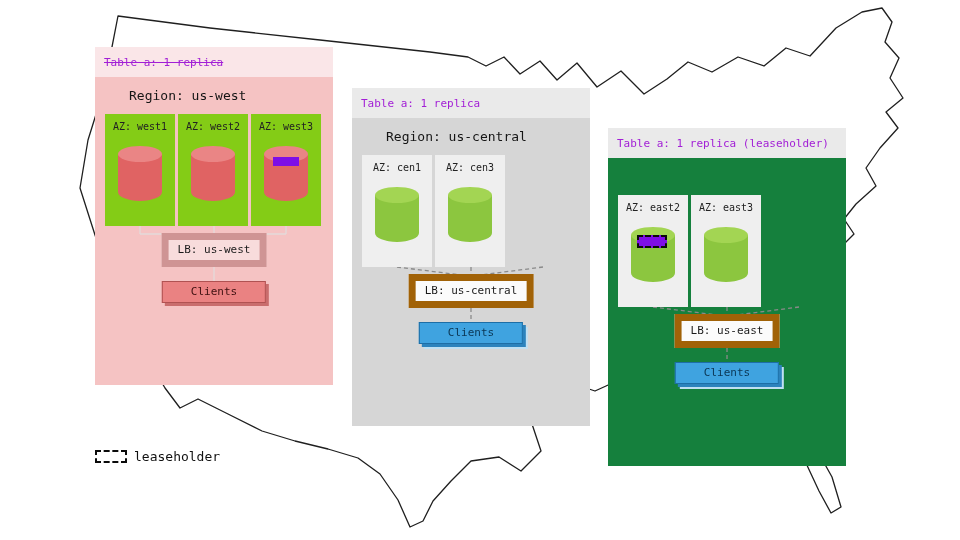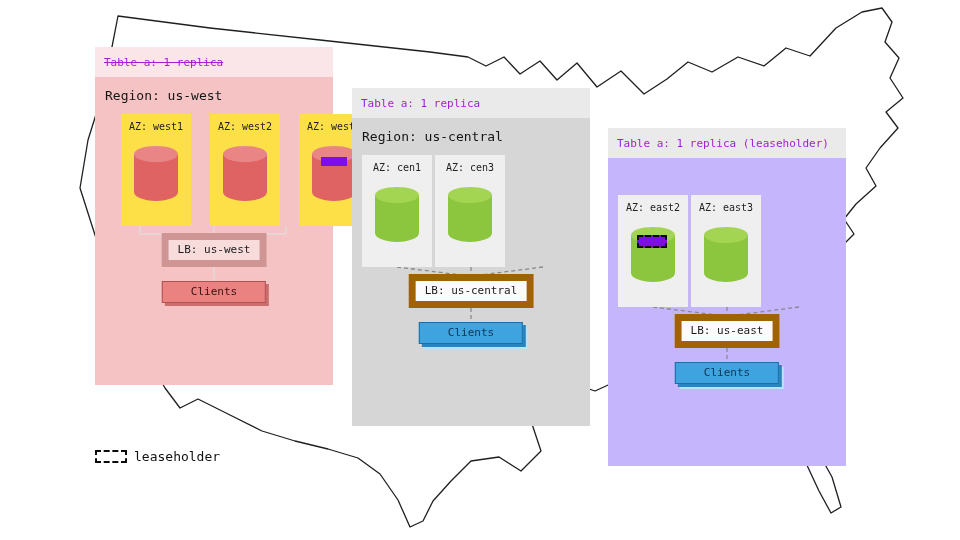--- a/index.html
+++ b/index.html
@@ -8,33 +8,33 @@
     background:#ffffff;
     font-family:"DejaVu Sans Mono","Liberation Mono",monospace;
     color:#111;
   }
   .map-svg{position:absolute;left:0;top:0;}
 
   
   .panel{position:absolute;width:238px;height:338px;}
   .panel-west{left:95px;top:47px;background:#f5c3c3;}
   .panel-central{left:352px;top:88px;background:#d6d6d6;}
-  .panel-east{left:608px;top:128px;background:#c4b5fd;}
+  .panel-east{left:608px;top:128px;background:#15803d;}
 
   .panel-header{height:30px;display:flex;align-items:center;padding:0 9px;font-size:11px;white-space:nowrap;}
   .panel-west .panel-header{background:#fae6e8;}
   .panel-central .panel-header,.panel-east .panel-header{background:#eaeaea;}
   .table-label{color:#a21fd6;}
   .table-label.struck{text-decoration:line-through;}
 
-  .region-title{padding:11px 10px 0 10px;font-size:13px;color:#151515;}
+  .region-title{padding:11px 10px 0 10px;font-size:13px;color:#151515;margin-left:24px;}
 
   .az-row{position:absolute;top:67px;left:10px;display:flex;gap:3px;}
   .az{width:70px;height:112px;background:#efefef;text-align:center;}
-  .panel-west .az{background:#fde047;margin-left:16px;}
+  .panel-west .az{background:#84cc16;}
   .az-label{font-size:10px;padding-top:7px;color:#222;white-space:nowrap;}
 
   .cyl-wrap{position:relative;width:46px;height:58px;margin:13px auto 0;}
   .marker{position:absolute;top:12px;left:10px;width:26px;height:9px;background:#7e0ee6;}
   .marker.lease{top:9px;left:7px;border:2px dashed #0a0a0a;}
 
   .connectors{position:absolute;left:0;top:0;pointer-events:none;}
   .conn-dashed{stroke:#8a8a8a;stroke-width:1.3;stroke-dasharray:4 3;fill:none;}
   .conn-solid{stroke:#e3dada;stroke-width:1.3;fill:none;}
 

